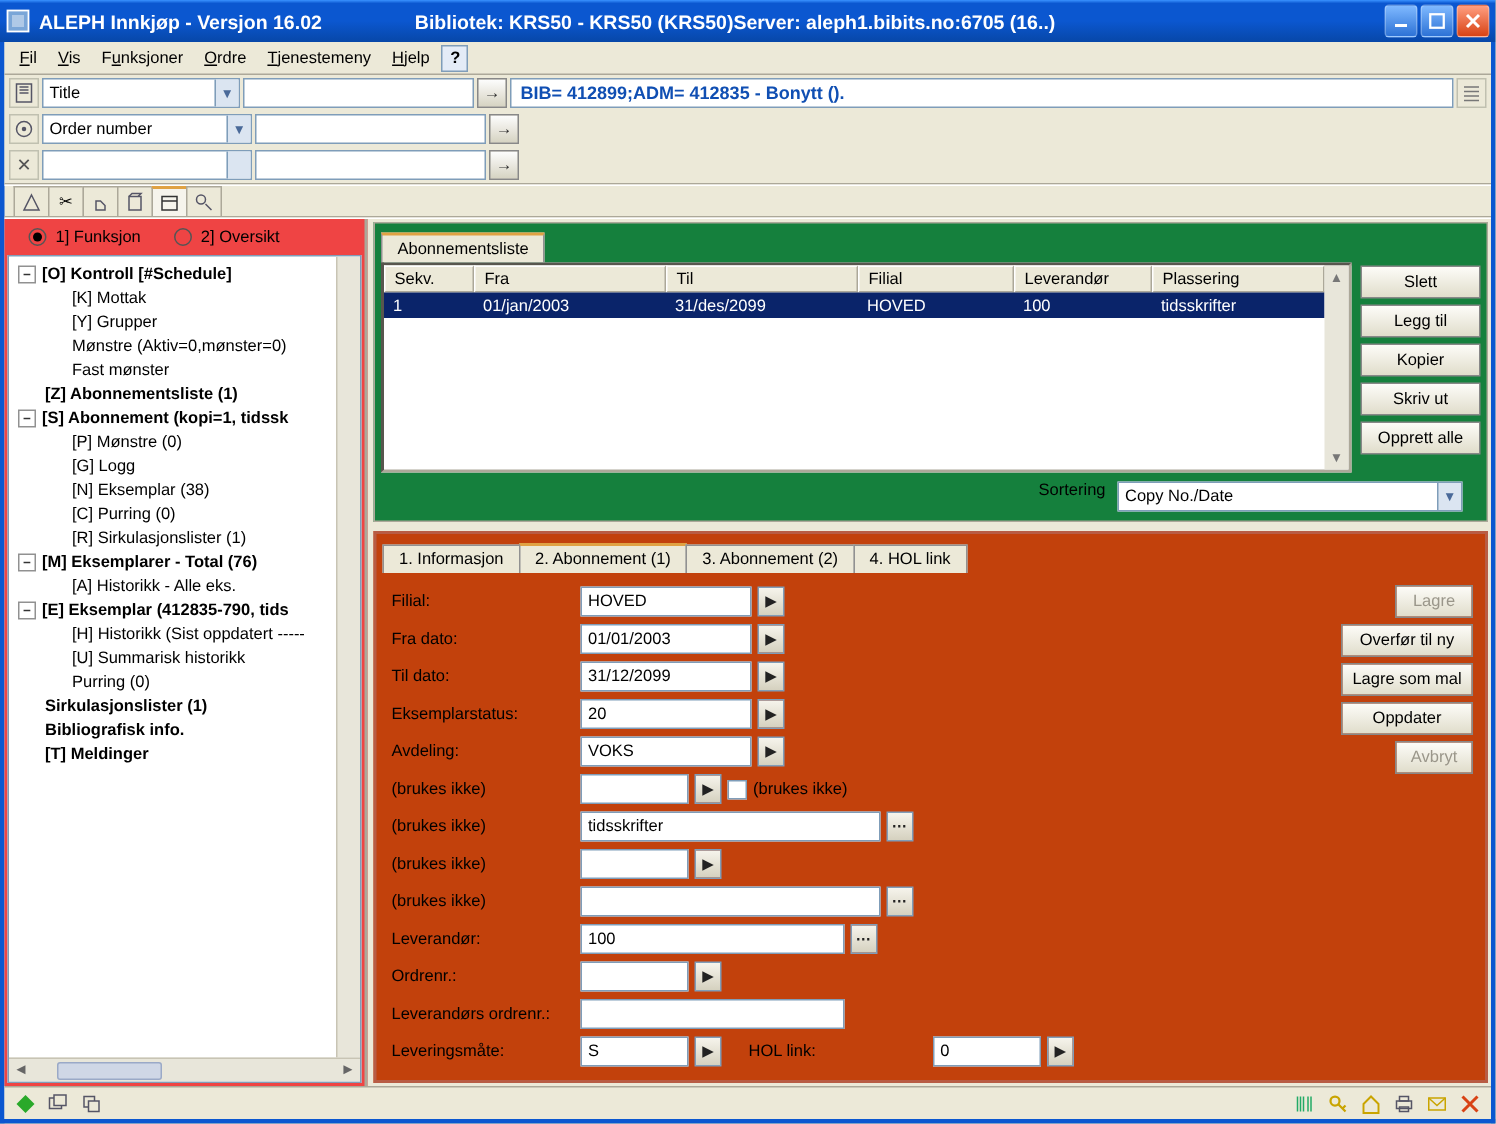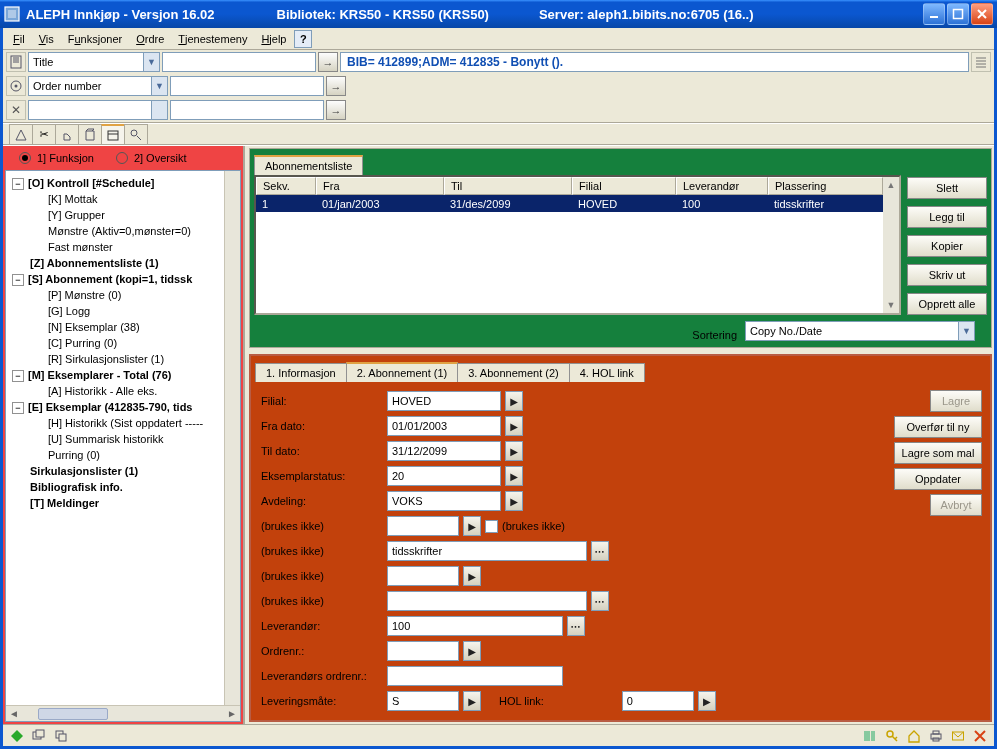--- a/index.html
+++ b/index.html
@@ -17,21 +17,21 @@
     height: 28px;
     background: linear-gradient(to bottom, #3a92ff 0%, #0b57d0 8%, #0b57d0 50%, #0747a8 100%);
     display:flex; align-items:center;
     color:#fff;
     padding:0 4px;
     font-size: 13px;
   }
   .titlebar .icon { width:16px; height:16px; margin-right:6px; }
   .titlebar-left  { flex: 0 0 auto; font-weight:bold; }
   .titlebar-mid   { flex: 0 0 auto; margin-left:62px; font-weight:bold; }
-  .titlebar-srv   { flex: 1 1 auto; margin-left:50px; font-weight:bold; }
+  .titlebar-srv   { flex: 1 1 auto; font-weight:bold; }
   .winbtn-group { display:flex; gap:2px; }
   .winbtn {
     width:22px; height:22px; border-radius:3px;
     display:flex; align-items:center; justify-content:center;
     color:#fff; font-weight:bold;
     border:1px solid #fff4;
   }
   .winbtn.min, .winbtn.max { background:linear-gradient(to bottom,#7fb9ff,#2d72d6);}
   .winbtn.close { background:linear-gradient(to bottom,#ff9e80,#d84315);}
   .winbtn svg { width:12px; height:12px; }
@@ -149,28 +149,28 @@
   .rp-tab { padding:3px 10px 3px 10px; border:1px solid #919191; border-bottom:none; background:#ece9d8; font-size:11px;}
   .rp-tab.sel { background:#ece9d8; border-top:2px solid #e0a243;}
   .list-area { display:flex; gap:6px;}
   .grid-box { flex:1; height:140px; border:2px inset #aca899; background:#fff; position:relative;}
   .grid-head { position:absolute; top:0; left:0; right:16px; height:18px; display:flex; background:#ece9d8;}
   .gh { border:1px solid #fff; border-right-color:#aca899; border-bottom-color:#aca899; height:100%; display:flex; align-items:center; padding:0 6px; font-size:11px;}
   .grid-row { position:absolute; top:18px; left:0; right:16px; height:17px; display:flex; background:#0a246a; color:#fff;}
   .gc { height:100%; display:flex; align-items:center; padding:0 6px; font-size:11px;}
   .grid-vsb { position:absolute; top:0; right:0; bottom:0; width:16px; background:#e8e6da;}
   .grid-vsb .ar { height:16px; display:flex; align-items:center; justify-content:center; color:#777; font-size:9px;}
-  .side-btns { width:80px; display:flex; flex-direction:column; gap:4px; padding-top:2px;justify-content:space-between;}
+  .side-btns { width:80px; display:flex; flex-direction:column; gap:4px; padding-top:2px;}
   .btn {
     height:22px; border:1px solid #888;
     background:linear-gradient(to bottom,#fdfcf8,#e0ddcb);
     display:flex; align-items:center; justify-content:center;
     font-size:11px;
   }
-  .sort-row { display:flex; align-items:flex-end; justify-content:flex-end; gap:8px; padding:6px 12px 2px 0;}
+  .sort-row { display:flex; align-items:flex-start; justify-content:flex-end; gap:8px; padding:6px 12px 2px 0;}
   .sort-row .combo { width:230px;}
   
   .rp-lower {
     flex:1; border:2px solid #b85c44; background:#c2410c; padding:4px;
   }
   .frm-tabs { height:22px; display:flex; align-items:flex-end; gap:0;}
   .frm-tab {
     padding:3px 10px; border:1px solid #919191; border-bottom:none;
     background:#ece9d8; font-size:11px; margin-right:-1px;
   }

